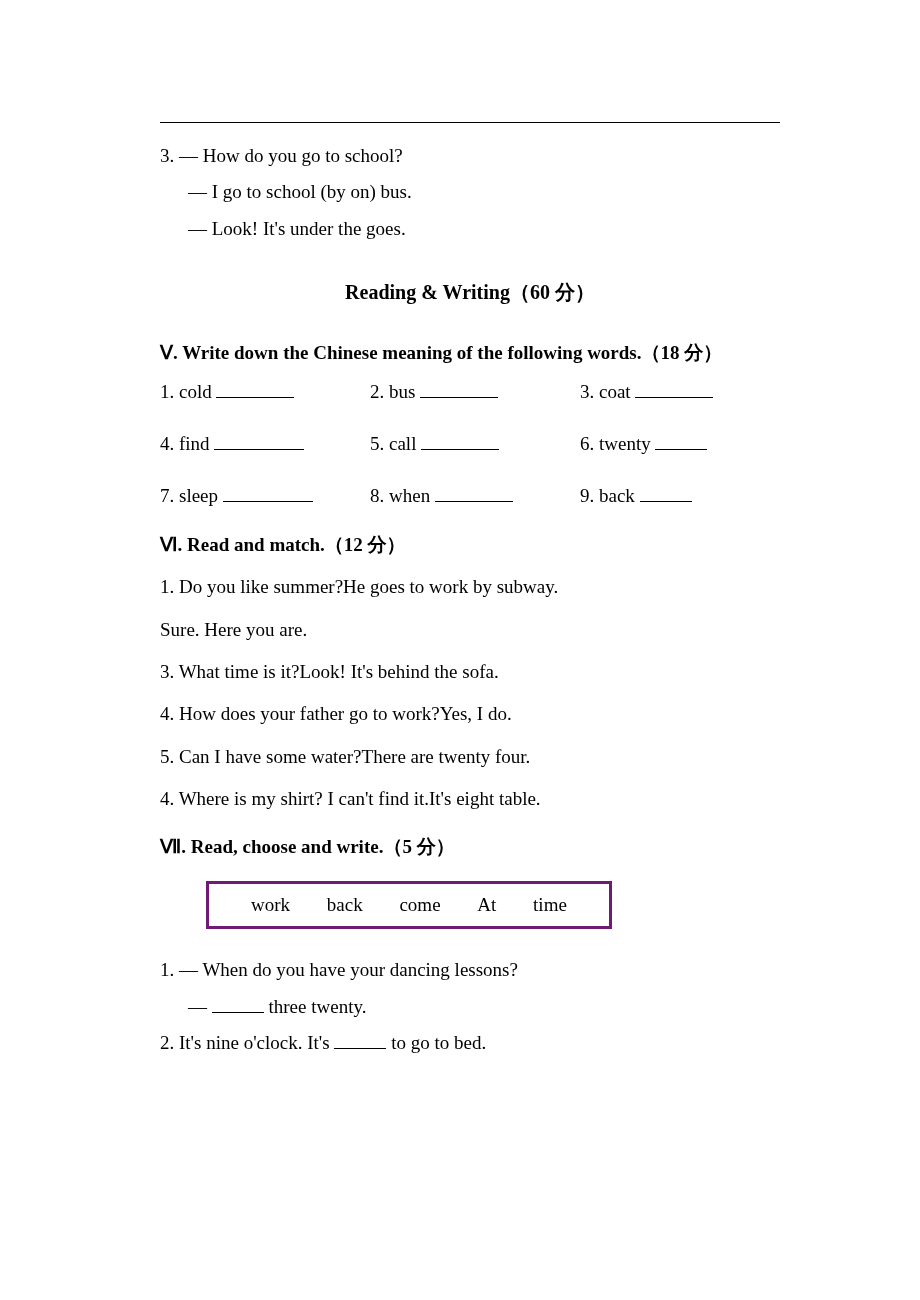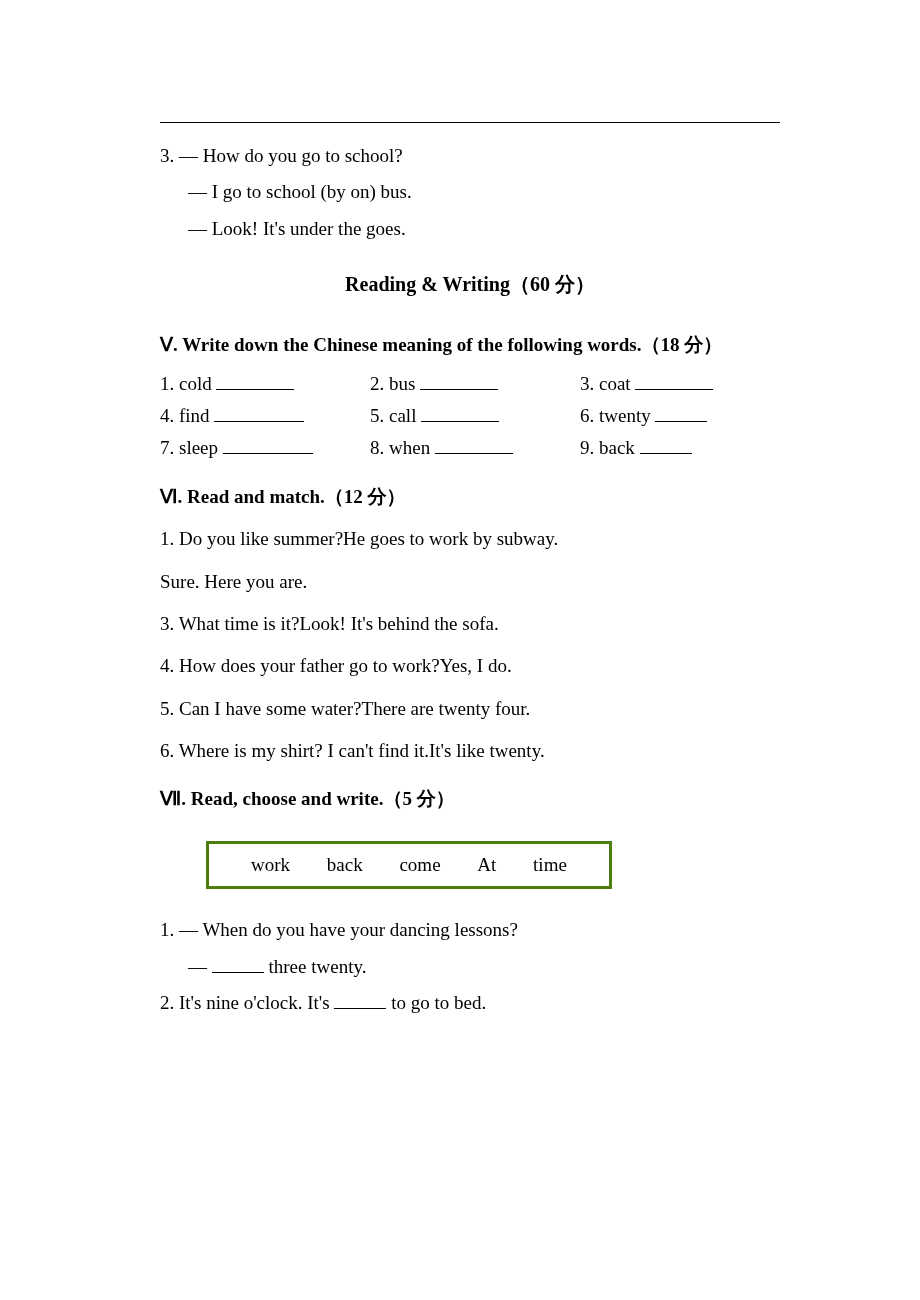--- a/index.html
+++ b/index.html
@@ -23,45 +23,45 @@
   .q {
     margin: 6px 0;
   }
   .indent {
     padding-left: 28px;
   }
   .section-title {
     text-align: center;
     font-weight: bold;
     font-size: 20px;
-    margin: 24px 0 30px 0;
+    margin: 32px 0 30px 0;
   }
   .sub-head {
     font-weight: bold;
     margin: 18px 0 8px 0;
   }
   .grid3 {
     display: grid;
     grid-template-columns: 1fr 1fr 1fr;
-    gap: 2px 10px;
+    gap: 22px 10px;
     margin-bottom: 10px;
   }
   .grid3 span { white-space: nowrap; }
   .match-row {
     display: flex;
     margin: 12px 0;
   }
   .match-row .right {
     width: 280px;
   }
   .word-box {
-    border: 3px solid #4d7c0f;
+    border: 3px solid #701a75;
     display: inline-block;
     padding: 6px 26px;
-    margin: 18px 0 20px 46px;
+    margin: 10px 0 20px 46px;
   }
   .word-box span {
     display: inline-block;
     margin: 0 16px;
   }
   .ul {
     display: inline-block;
     border-bottom: 1px solid #000;
     min-width: 68px;
     height: 1em;
@@ -113,22 +113,22 @@
     </div>
     <div class="match-row">
       <span class="left">4. How does your father go to work?</span>
       <span class="right">Yes, I do.</span>
     </div>
     <div class="match-row">
       <span class="left">5. Can I have some water?</span>
       <span class="right">There are twenty four.</span>
     </div>
     <div class="match-row">
-      <span class="left">6. Where is my shirt? I can't find it.</span>
-      <span class="right">It's like twenty.</span>
+      <span class="left">4. Where is my shirt? I can't find it.</span>
+      <span class="right">It's eight table.</span>
     </div>
   </div>
 
   <div class="sub-head">Ⅶ. Read, choose and write.（5 分）</div>
   <div class="word-box">
     <span>work</span>
     <span>back</span>
     <span>come</span>
     <span>At</span>
     <span>time</span>

